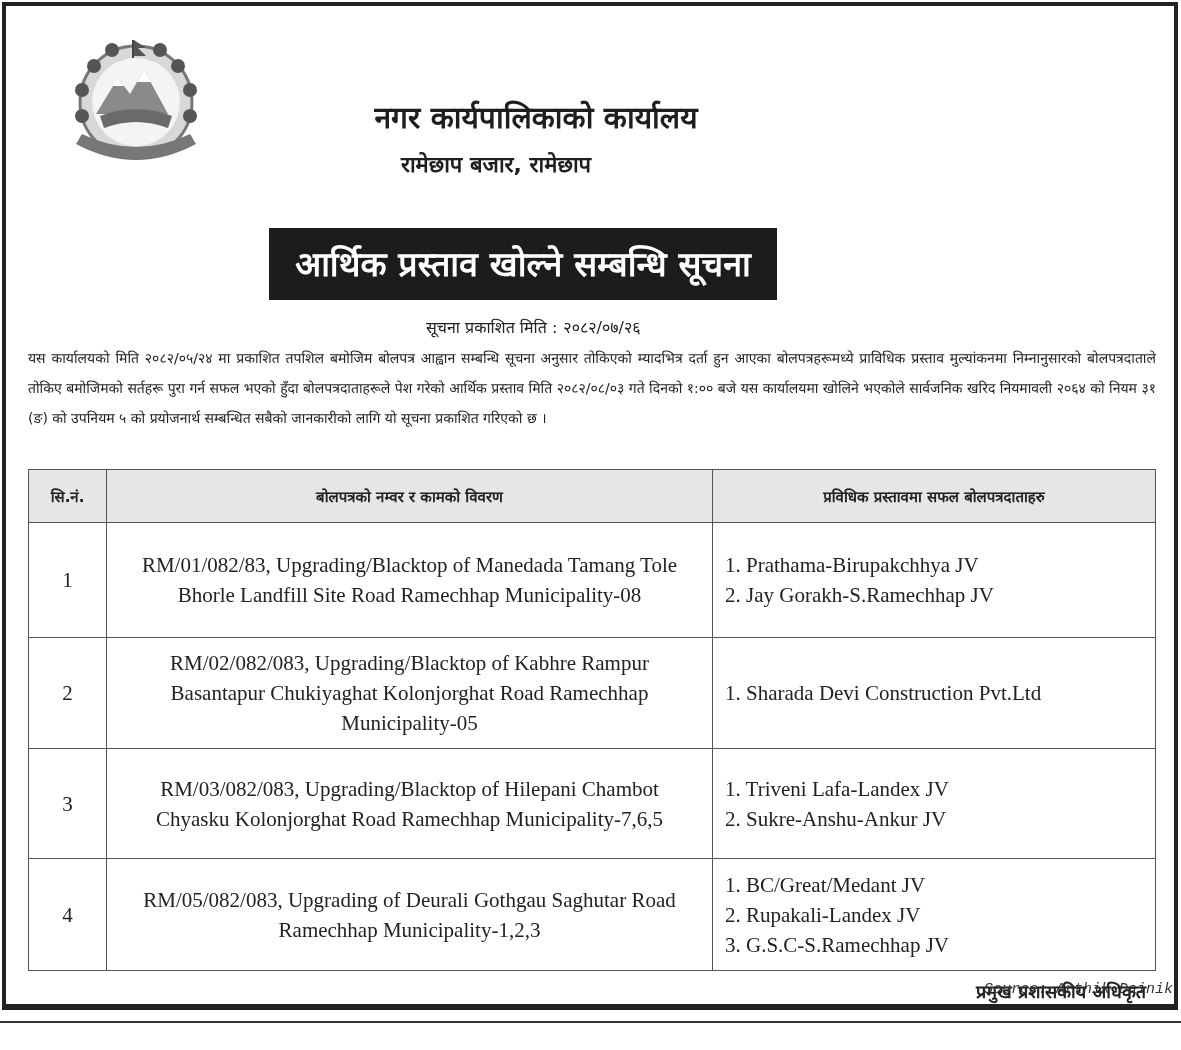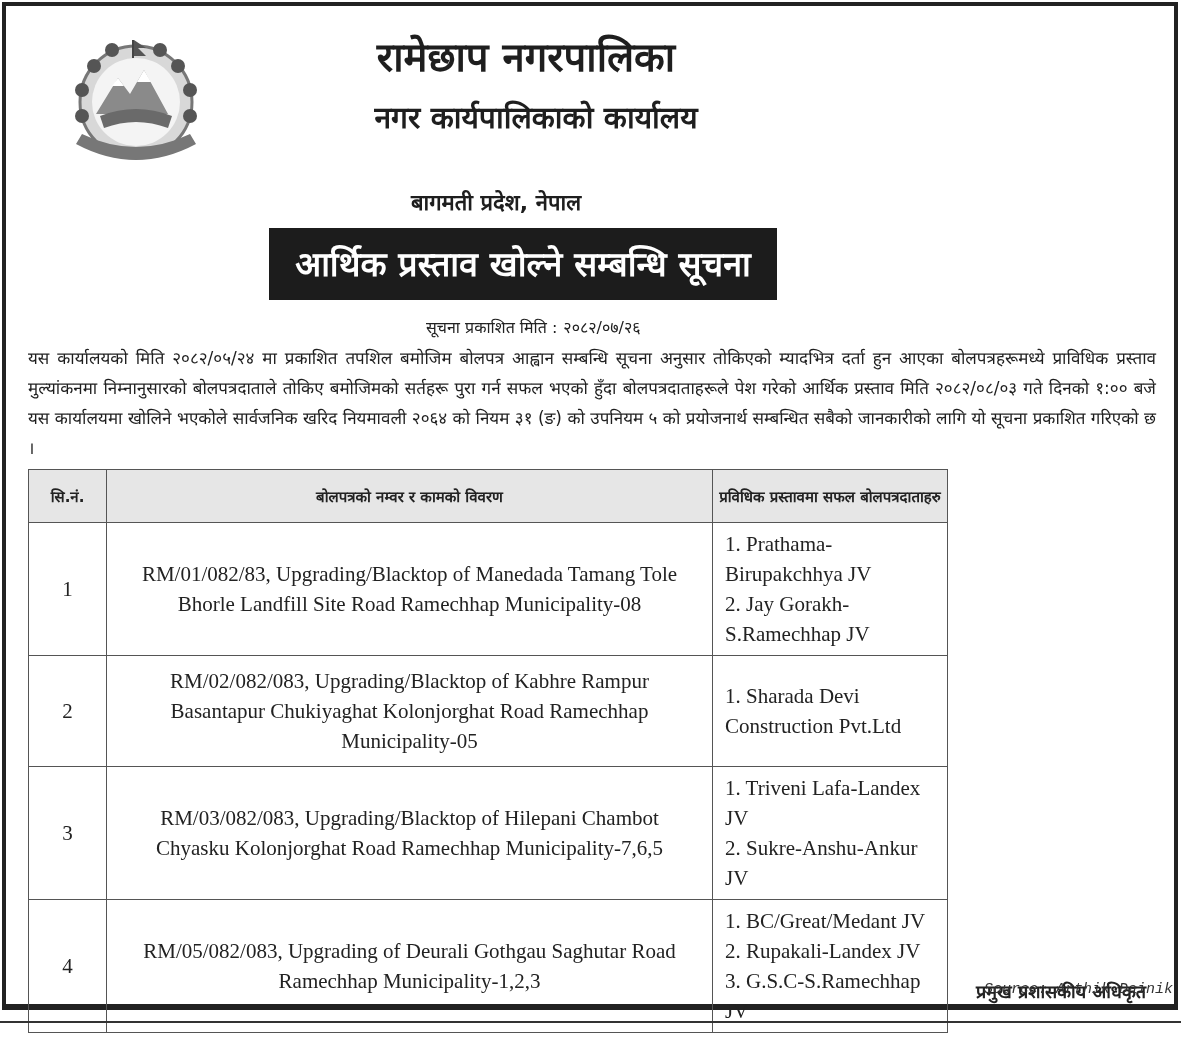--- a/index.html
+++ b/index.html
@@ -20,26 +20,26 @@
   .banner {
     position: absolute; left: 263px; top: 222px; width: 508px; height: 72px;
     background: #1c1c1c; color: #fff; text-align: center;
     font-family: "DejaVu Sans", sans-serif; font-weight: bold; font-size: 34px; line-height: 72px;
   }
   .pubdate { position: absolute; left: 420px; top: 310px; font-family: "DejaVu Sans", sans-serif; font-size: 16px; color: #222; }
   .pubdate .val { margin-left: 6px; }
 
   .body-text {
     position: absolute; left: 22px; top: 337px; width: 1128px;
-    font-family: "DejaVu Sans", sans-serif; font-size: 17px; line-height: 30px; color: #1e1e1e;
+    font-family: "DejaVu Sans", sans-serif; font-size: 14px; line-height: 30px; color: #1e1e1e;
     text-align: justify;
   }
 
   table.bids {
-    position: absolute; left: 22px; top: 463px; width: 920px; border-collapse: collapse;
+    position: absolute; left: 22px; top: 463px; width: 1128px; border-collapse: collapse;
   }
   table.bids th, table.bids td { border: 1.5px solid #555; }
   table.bids th {
     background: #e6e6e6; height: 53px; font-family: "DejaVu Sans", sans-serif; font-weight: bold; font-size: 15px; color: #222;
   }
   table.bids td { font-family: "Liberation Serif", serif; font-size: 21px; color: #222; line-height: 30px; }
   td.sn { width: 78px; text-align: center; }
   td.desc { width: 606px; text-align: center; padding: 6px 20px; }
   td.bidders { padding: 6px 12px; border-radius: 13px; }
   tr.r1 td { height: 115px; }
@@ -73,23 +73,22 @@
         <circle cx="122" cy="30" r="7"></circle>
       <circle cx="26" cy="54" r="7"></circle>
         <circle cx="134" cy="54" r="7"></circle>
       <circle cx="26" cy="80" r="7"></circle>
         <circle cx="134" cy="80" r="7"></circle>
       <circle cx="56" cy="14" r="7"></circle>
         <circle cx="104" cy="14" r="7"></circle>
     </g>
   </svg>
 
-  <div class="hdr h1">रामेछाप नगरपालिका</div>
   <div class="hdr h2">नगर कार्यपालिकाको कार्यालय</div>
-  <div class="hdr h4">बागमती प्रदेश, नेपाल</div>
+  <div class="hdr h3">रामेछाप बजार, रामेछाप</div>
 
   <div class="banner">आर्थिक प्रस्ताव खोल्ने सम्बन्धि सूचना</div>
 
   <div class="pubdate">
     <span>सूचना प्रकाशित मिति :</span><span class="val">२०८२/०७/२६</span>
   </div>
 
   <div class="body-text">यस कार्यालयको मिति २०८२/०५/२४ मा प्रकाशित तपशिल बमोजिम बोलपत्र आह्वान सम्बन्धि  सूचना अनुसार तोकिएको म्यादभित्र दर्ता हुन आएका बोलपत्रहरूमध्ये प्राविधिक प्रस्ताव मुल्यांकनमा निम्नानुसारको बोलपत्रदाताले तोकिए बमोजिमको सर्तहरू पुरा गर्न सफल भएको हुँदा बोलपत्रदाताहरूले पेश गरेको आर्थिक प्रस्ताव मिति २०८२/०८/०३ गते दिनको १:०० बजे यस कार्यालयमा खोलिने भएकोले सार्वजनिक खरिद नियमावली २०६४ को नियम ३१ (ङ) को उपनियम ५ को प्रयोजनार्थ सम्बन्धित सबैको जानकारीको लागि यो सूचना प्रकाशित गरिएको छ ।</div>
 
   <table class="bids">

